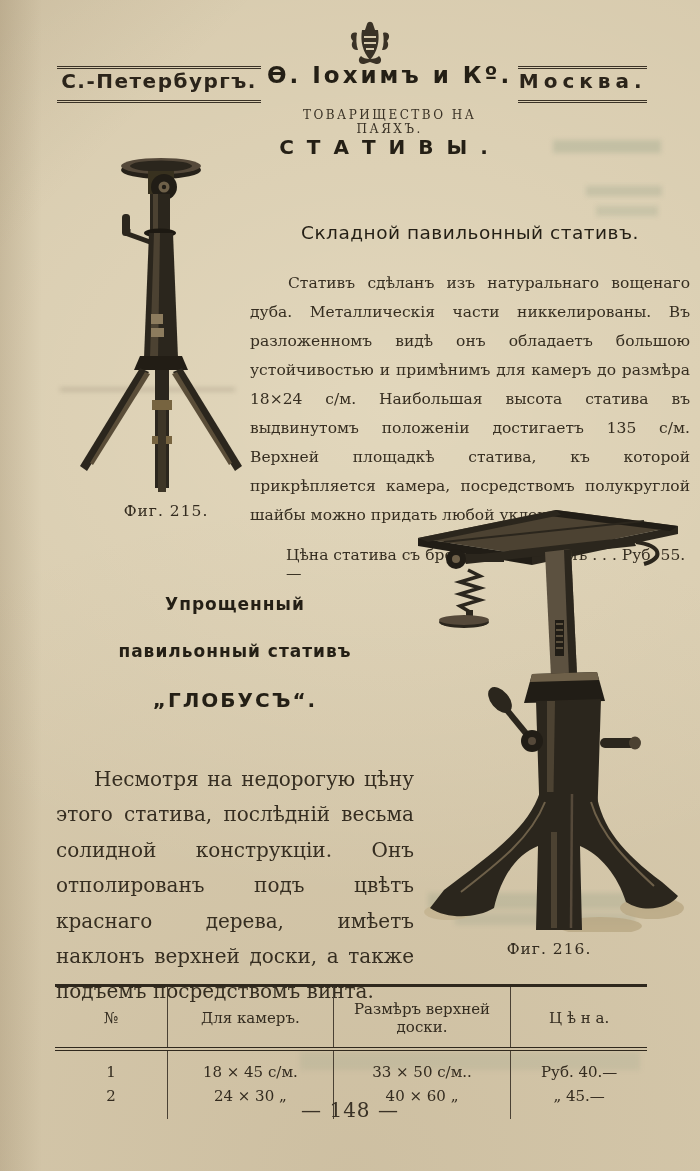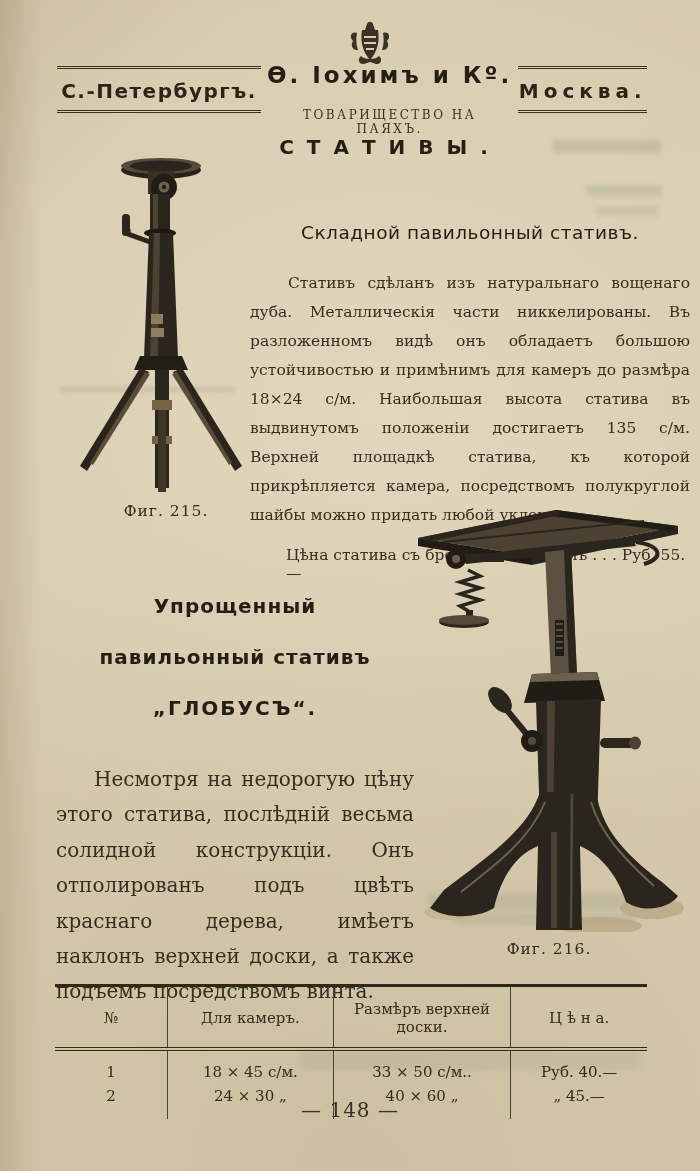--- a/index.html
+++ b/index.html
@@ -17,21 +17,21 @@
     font-family:"DejaVu Serif", serif;
     color:#332b1f;
   }
   .abs{position:absolute;}
   
   .crest{left:347px;top:20px;width:46px;height:50px;}
   .header-band{left:57px;top:66px;width:590px;display:flex;align-items:flex-start;}
   .rule-block{
     border-top:3px double #3a3226;
     border-bottom:3px double #3a3226;
-    padding:10px 0 7px 0;
+    padding:0 0 7px 0;
     text-align:center;
     font-family:"DejaVu Sans", sans-serif;
     font-weight:bold;
     font-size:20px;
     letter-spacing:1.5px;
     color:#2b241a;
   }
   .rule-left{width:222px;}
   .rule-right{width:140px;letter-spacing:5px;}
   .header-center{flex:1;text-align:center;padding:0 6px;margin-top:-4px;}
@@ -71,21 +71,21 @@
     text-align:justify;text-indent:38px;color:#362e21;
   }
   .price-line{
     margin:16px 0 0 0;
     font-size:15.5px;color:#362e21;
     padding-left:36px;
   }
   
   .sec2-head{left:70px;top:594px;width:330px;text-align:center;
     font-family:"DejaVu Sans", sans-serif;font-weight:bold;color:#241f15;}
-  .sec2-head .hl{font-size:20px;margin-bottom:27px;letter-spacing:1px;}
+  .sec2-head .hl{font-size:17px;margin-bottom:27px;letter-spacing:1px;}
   .sec2-head .hl3{font-size:20px;letter-spacing:2px;margin-bottom:0;}
   .sec2-body{left:56px;top:742px;width:358px;
     font-size:20px;line-height:1.77;text-align:justify;text-indent:38px;color:#362e21;}
   
   .table-wrap{left:55px;top:984px;width:592px;}
   table.price{
     width:100%;border-collapse:collapse;
     border-top:3px solid #2f281d;
     font-size:15px;color:#332b1f;
   }

